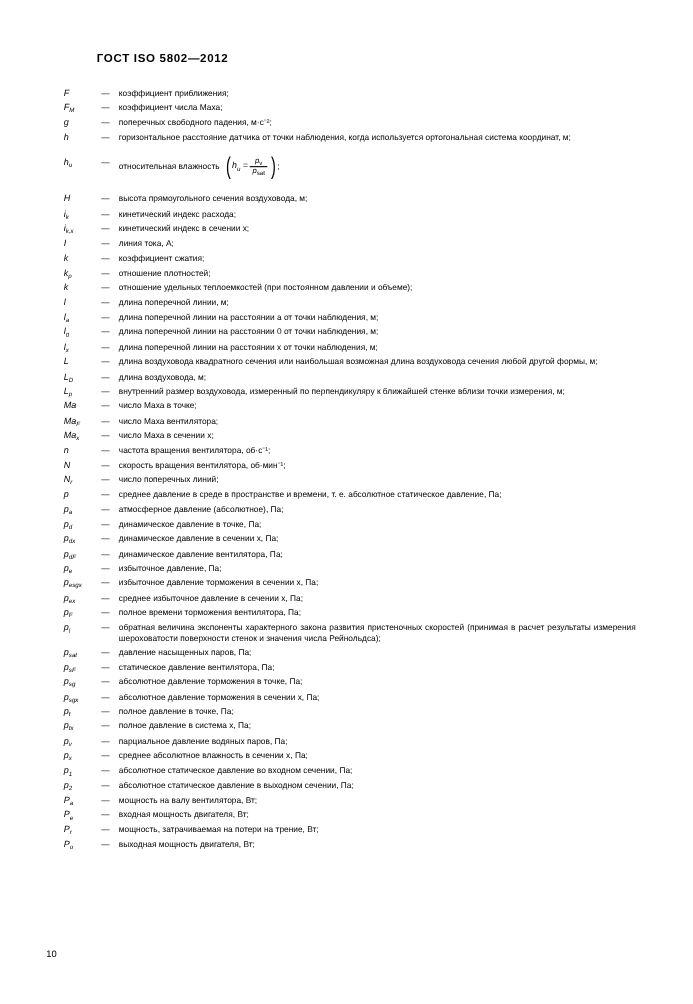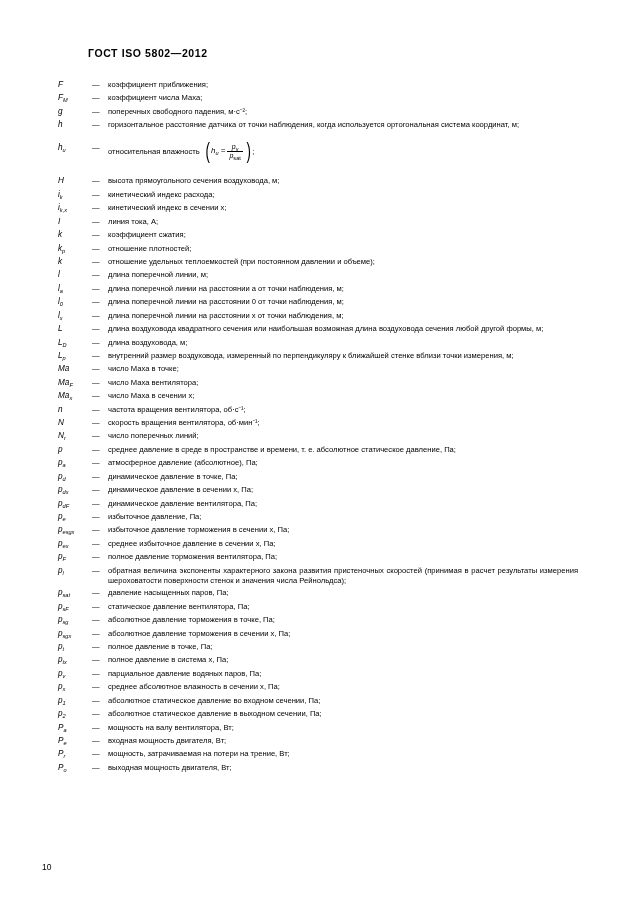--- a/index.html
+++ b/index.html
@@ -350,21 +350,21 @@
 
         <tr>
           <td class="sym"><span class="ital">p</span><span class="sub">ex</span></td>
           <td class="dash">—</td>
           <td class="txt">среднее избыточное давление в сечении x, Па;</td>
         </tr>
 
         <tr>
           <td class="sym"><span class="ital">p</span><span class="sub">F</span></td>
           <td class="dash">—</td>
-          <td class="txt">полное давление торможения вентилятора, Па;</td>
+          <td class="txt">полное времени торможения вентилятора, Па;</td>
         </tr>
 
         <tr>
           <td class="sym"><span class="ital">p</span><span class="sub">l</span></td>
           <td class="dash">—</td>
           <td class="txt">обратная величина экспоненты характерного закона развития пристеночных скоростей (принимая в расчет результаты измерения шероховатости поверхности стенок и значения числа Рейнольдса);</td>
         </tr>
 
         <tr>
           <td class="sym"><span class="ital">p</span><span class="sub">sat</span></td>

